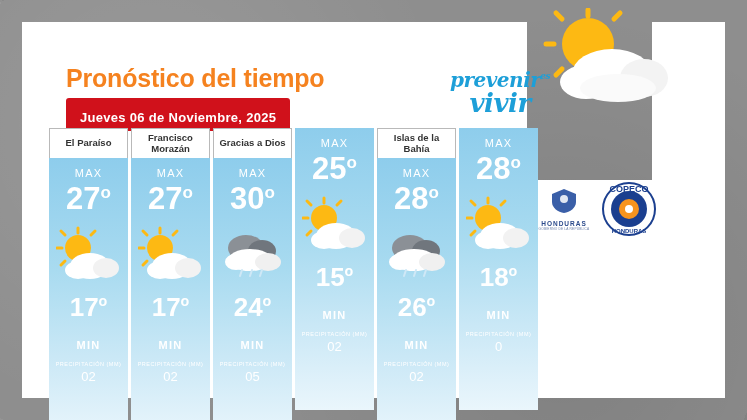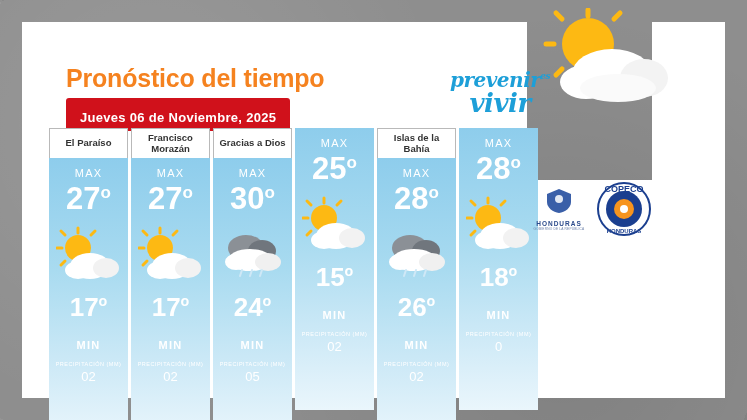--- a/index.html
+++ b/index.html
@@ -201,21 +201,21 @@
     width: 130px; height: 110px;
   }
 
   
   .logos {
     position: absolute;
     left: 527px; top: 178px;
     width: 130px; height: 62px;
     display: flex;
     align-items: center;
-    justify-content: center;
+    justify-content: flex-end;
     gap: 10px;
   }
   .hond-logo { text-align: center; width: 54px; }
   .hond-logo .hl-text {
     font-size: 6.5px;
     font-weight: bold;
     color: #2b4a8b;
     letter-spacing: 1px;
     margin-top: 2px;
   }

